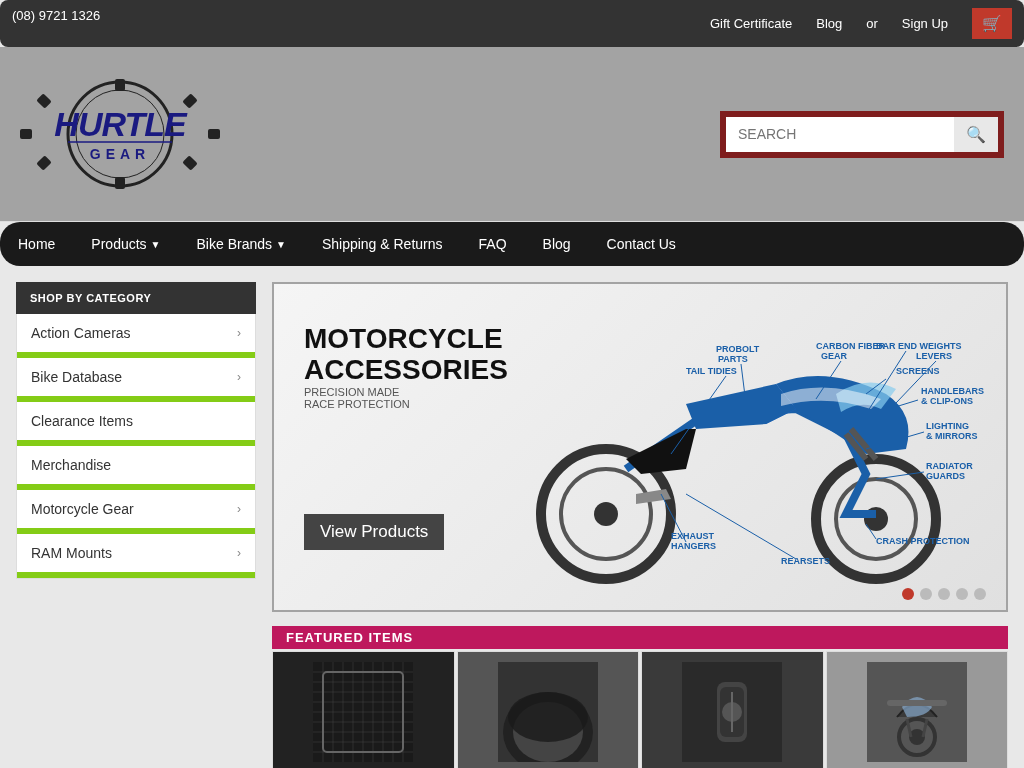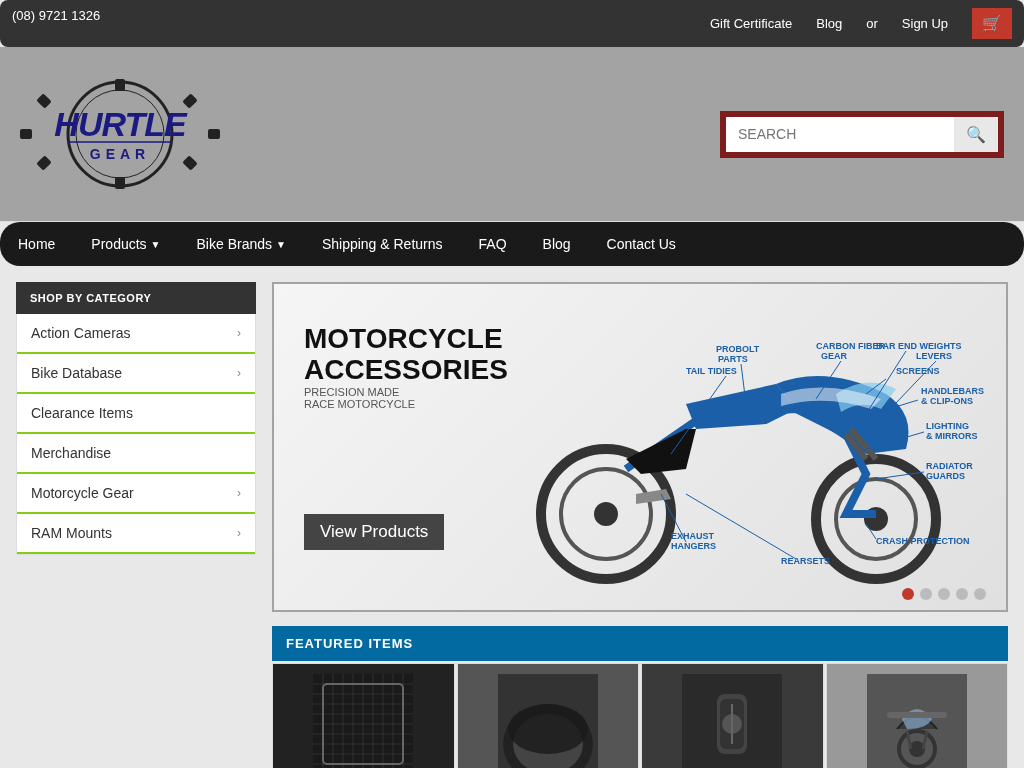--- a/index.html
+++ b/index.html
@@ -108,21 +108,21 @@
     .sidebar-list {
       background: #fff;
       border: 1px solid #ddd;
       border-top: none;
     }
     .sidebar-item {
       display: flex;
       justify-content: space-between;
       align-items: center;
       padding: 11px 14px;
-      border-bottom: 2px solid #84cc16;
+      border-bottom: 6px solid #84cc16;
       cursor: pointer;
       font-size: 14px;
       color: #333;
     }
     .sidebar-item .arrow { color: #888; font-size: 12px; }
 
     
     .hero-area {
       flex: 1;
     }
@@ -196,25 +196,25 @@
       background: #bbb;
       cursor: pointer;
     }
     .dot.active { background: #c0392b; }
 
     
     .featured-section {
       margin-top: 14px;
     }
     .featured-title {
-      background: #0369a1;
+      background: #be185d;
       color: #fff;
       font-size: 13px;
       font-weight: bold;
-      padding: 10px 14px;
+      padding: 4px 14px;
       text-transform: uppercase;
       letter-spacing: 1px;
     }
     .featured-grid {
       display: grid;
       grid-template-columns: repeat(4, 1fr);
       gap: 2px;
       margin-top: 2px;
     }
     .product-card {
@@ -323,21 +323,21 @@
   </aside>
 
   <div class="hero-area">
     <div class="hero-slider">
       <div class="hero-content">
 
         <div class="hero-text-main">
           <div class="hero-title">MOTORCYCLE</div>
           <div class="hero-title">ACCESSORIES</div>
           <div class="hero-sub">PRECISION MADE</div>
-          <div class="hero-sub">RACE MOTORCYCLE</div>
+          <div class="hero-sub">RACE PROTECTION</div>
         </div>
         <button class="view-products-btn">View Products</button>
 
         <div class="bike-img-area">
           <svg viewBox="0 0 500 300" width="500" height="300">
 
             <circle cx="120" cy="220" r="65" fill="none" stroke="#333" stroke-width="10"></circle>
             <circle cx="120" cy="220" r="45" fill="none" stroke="#555" stroke-width="4"></circle>
             <circle cx="120" cy="220" r="12" fill="#333"></circle>
 

